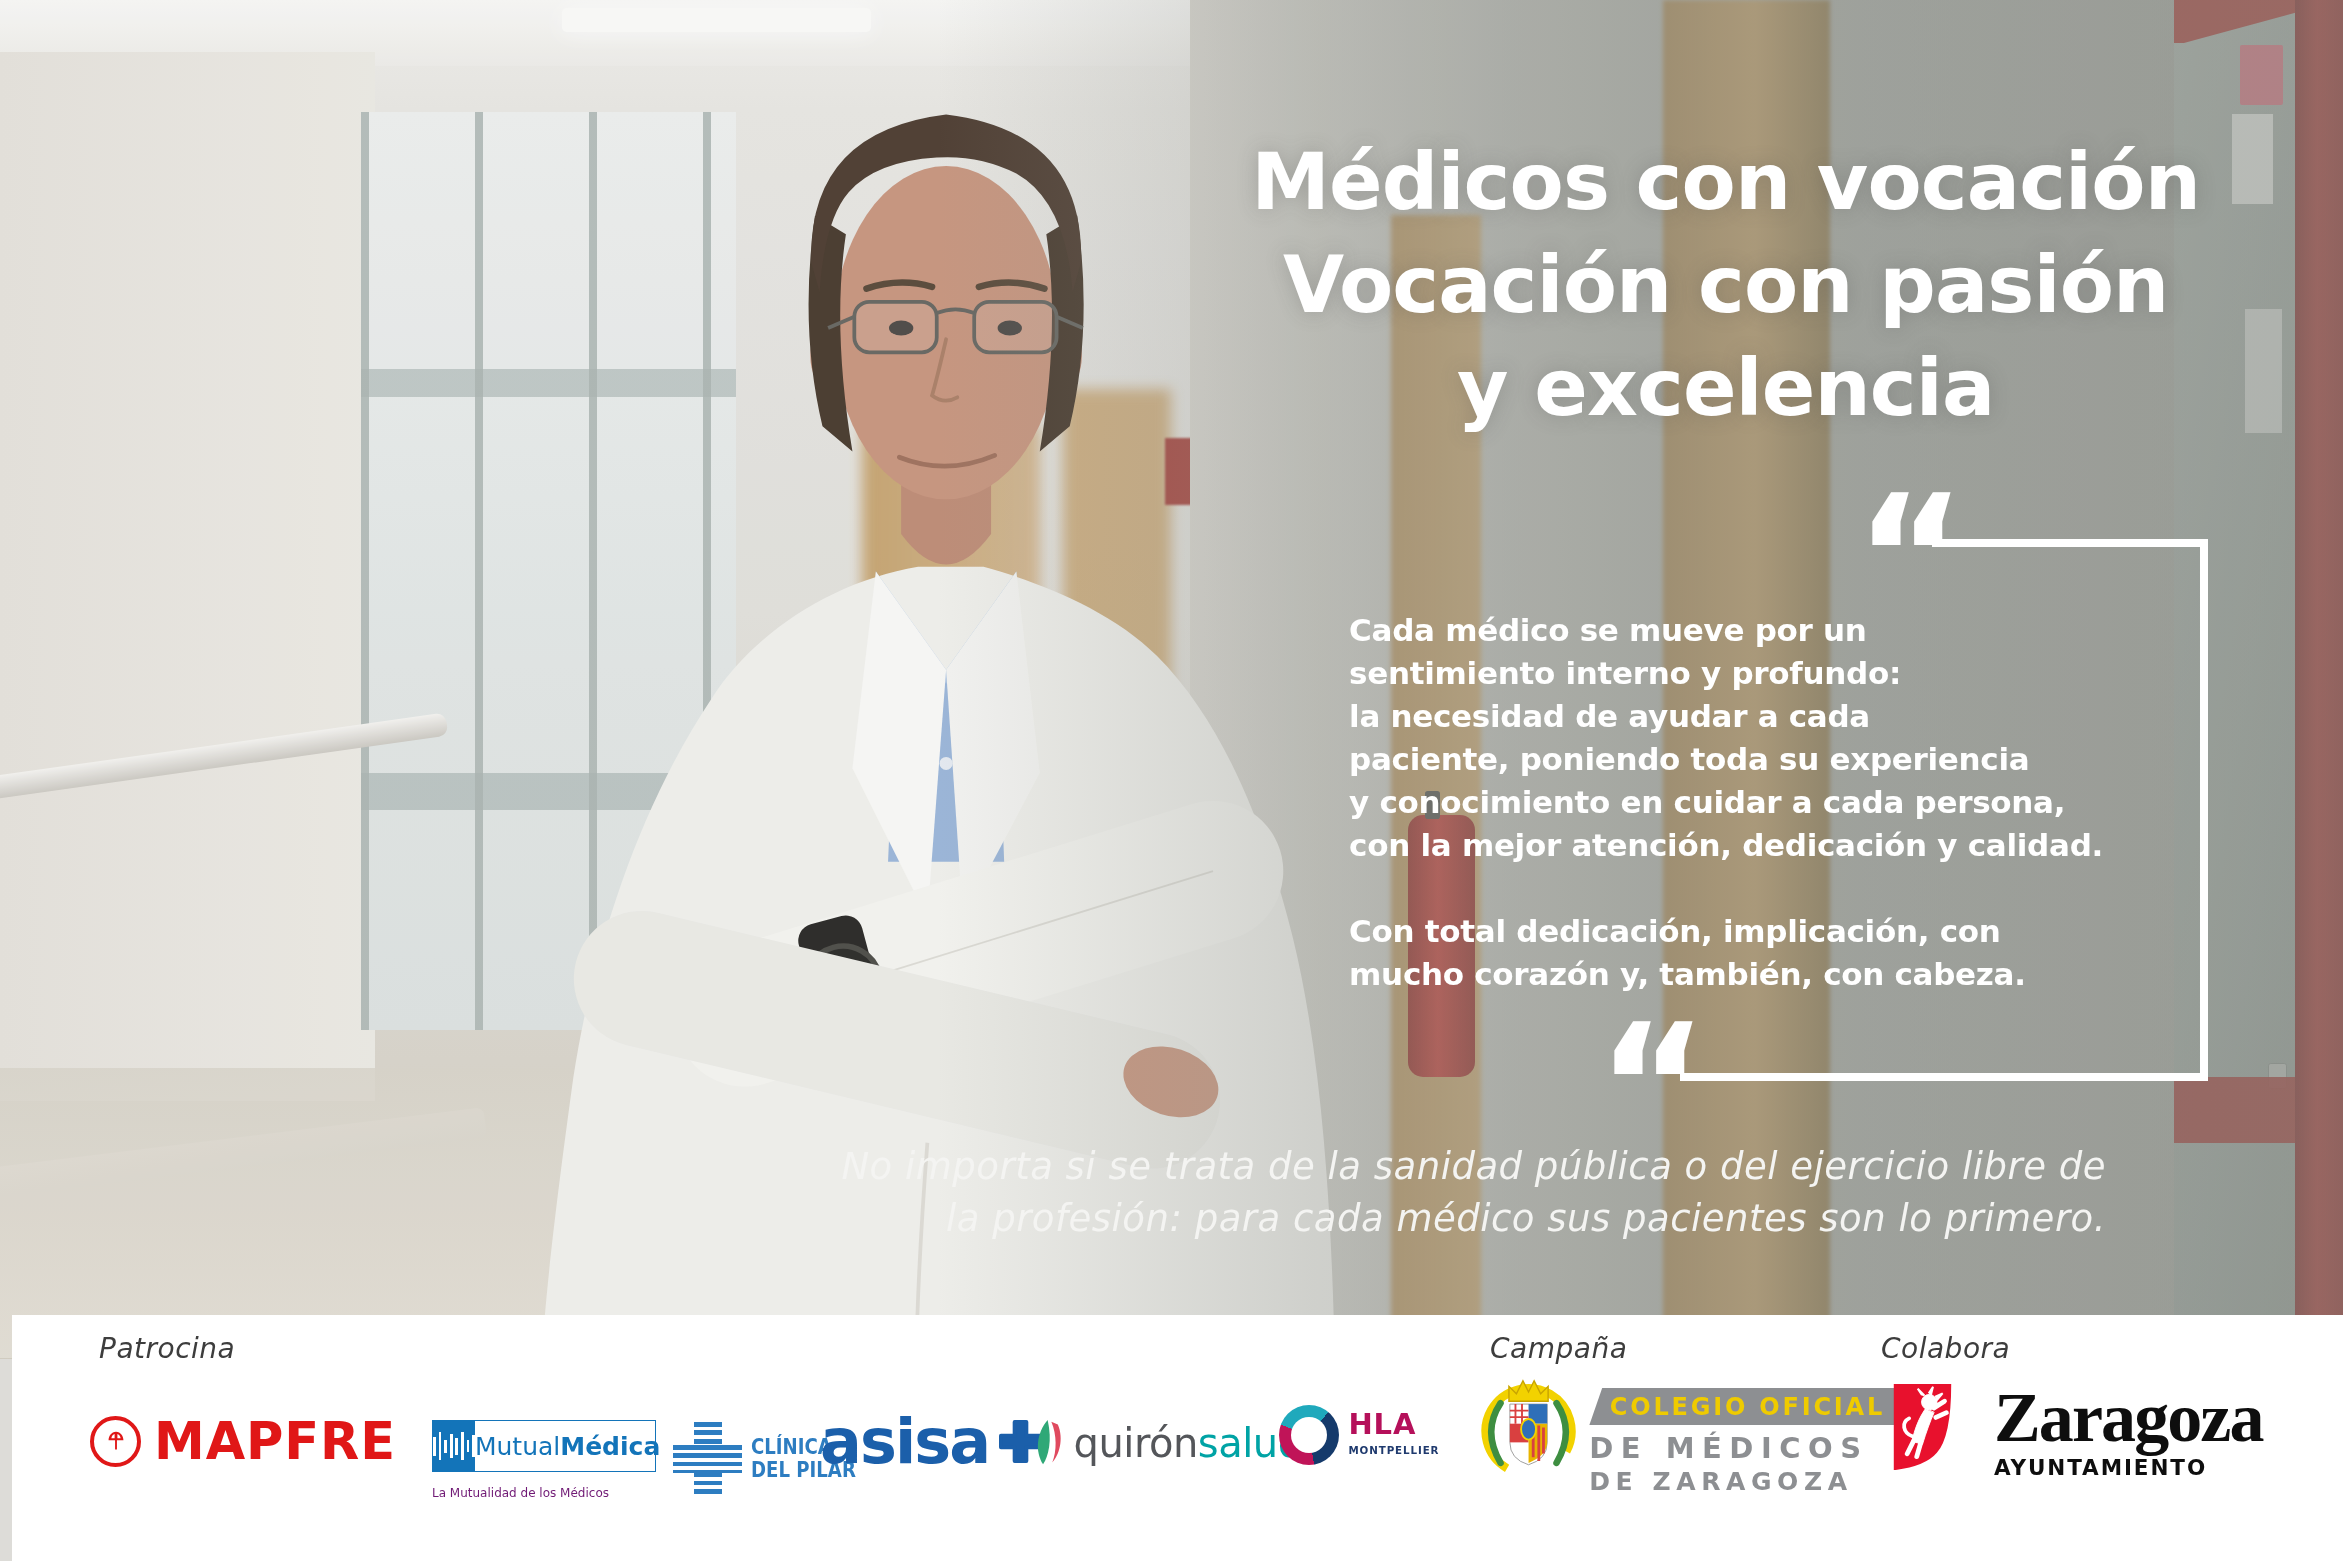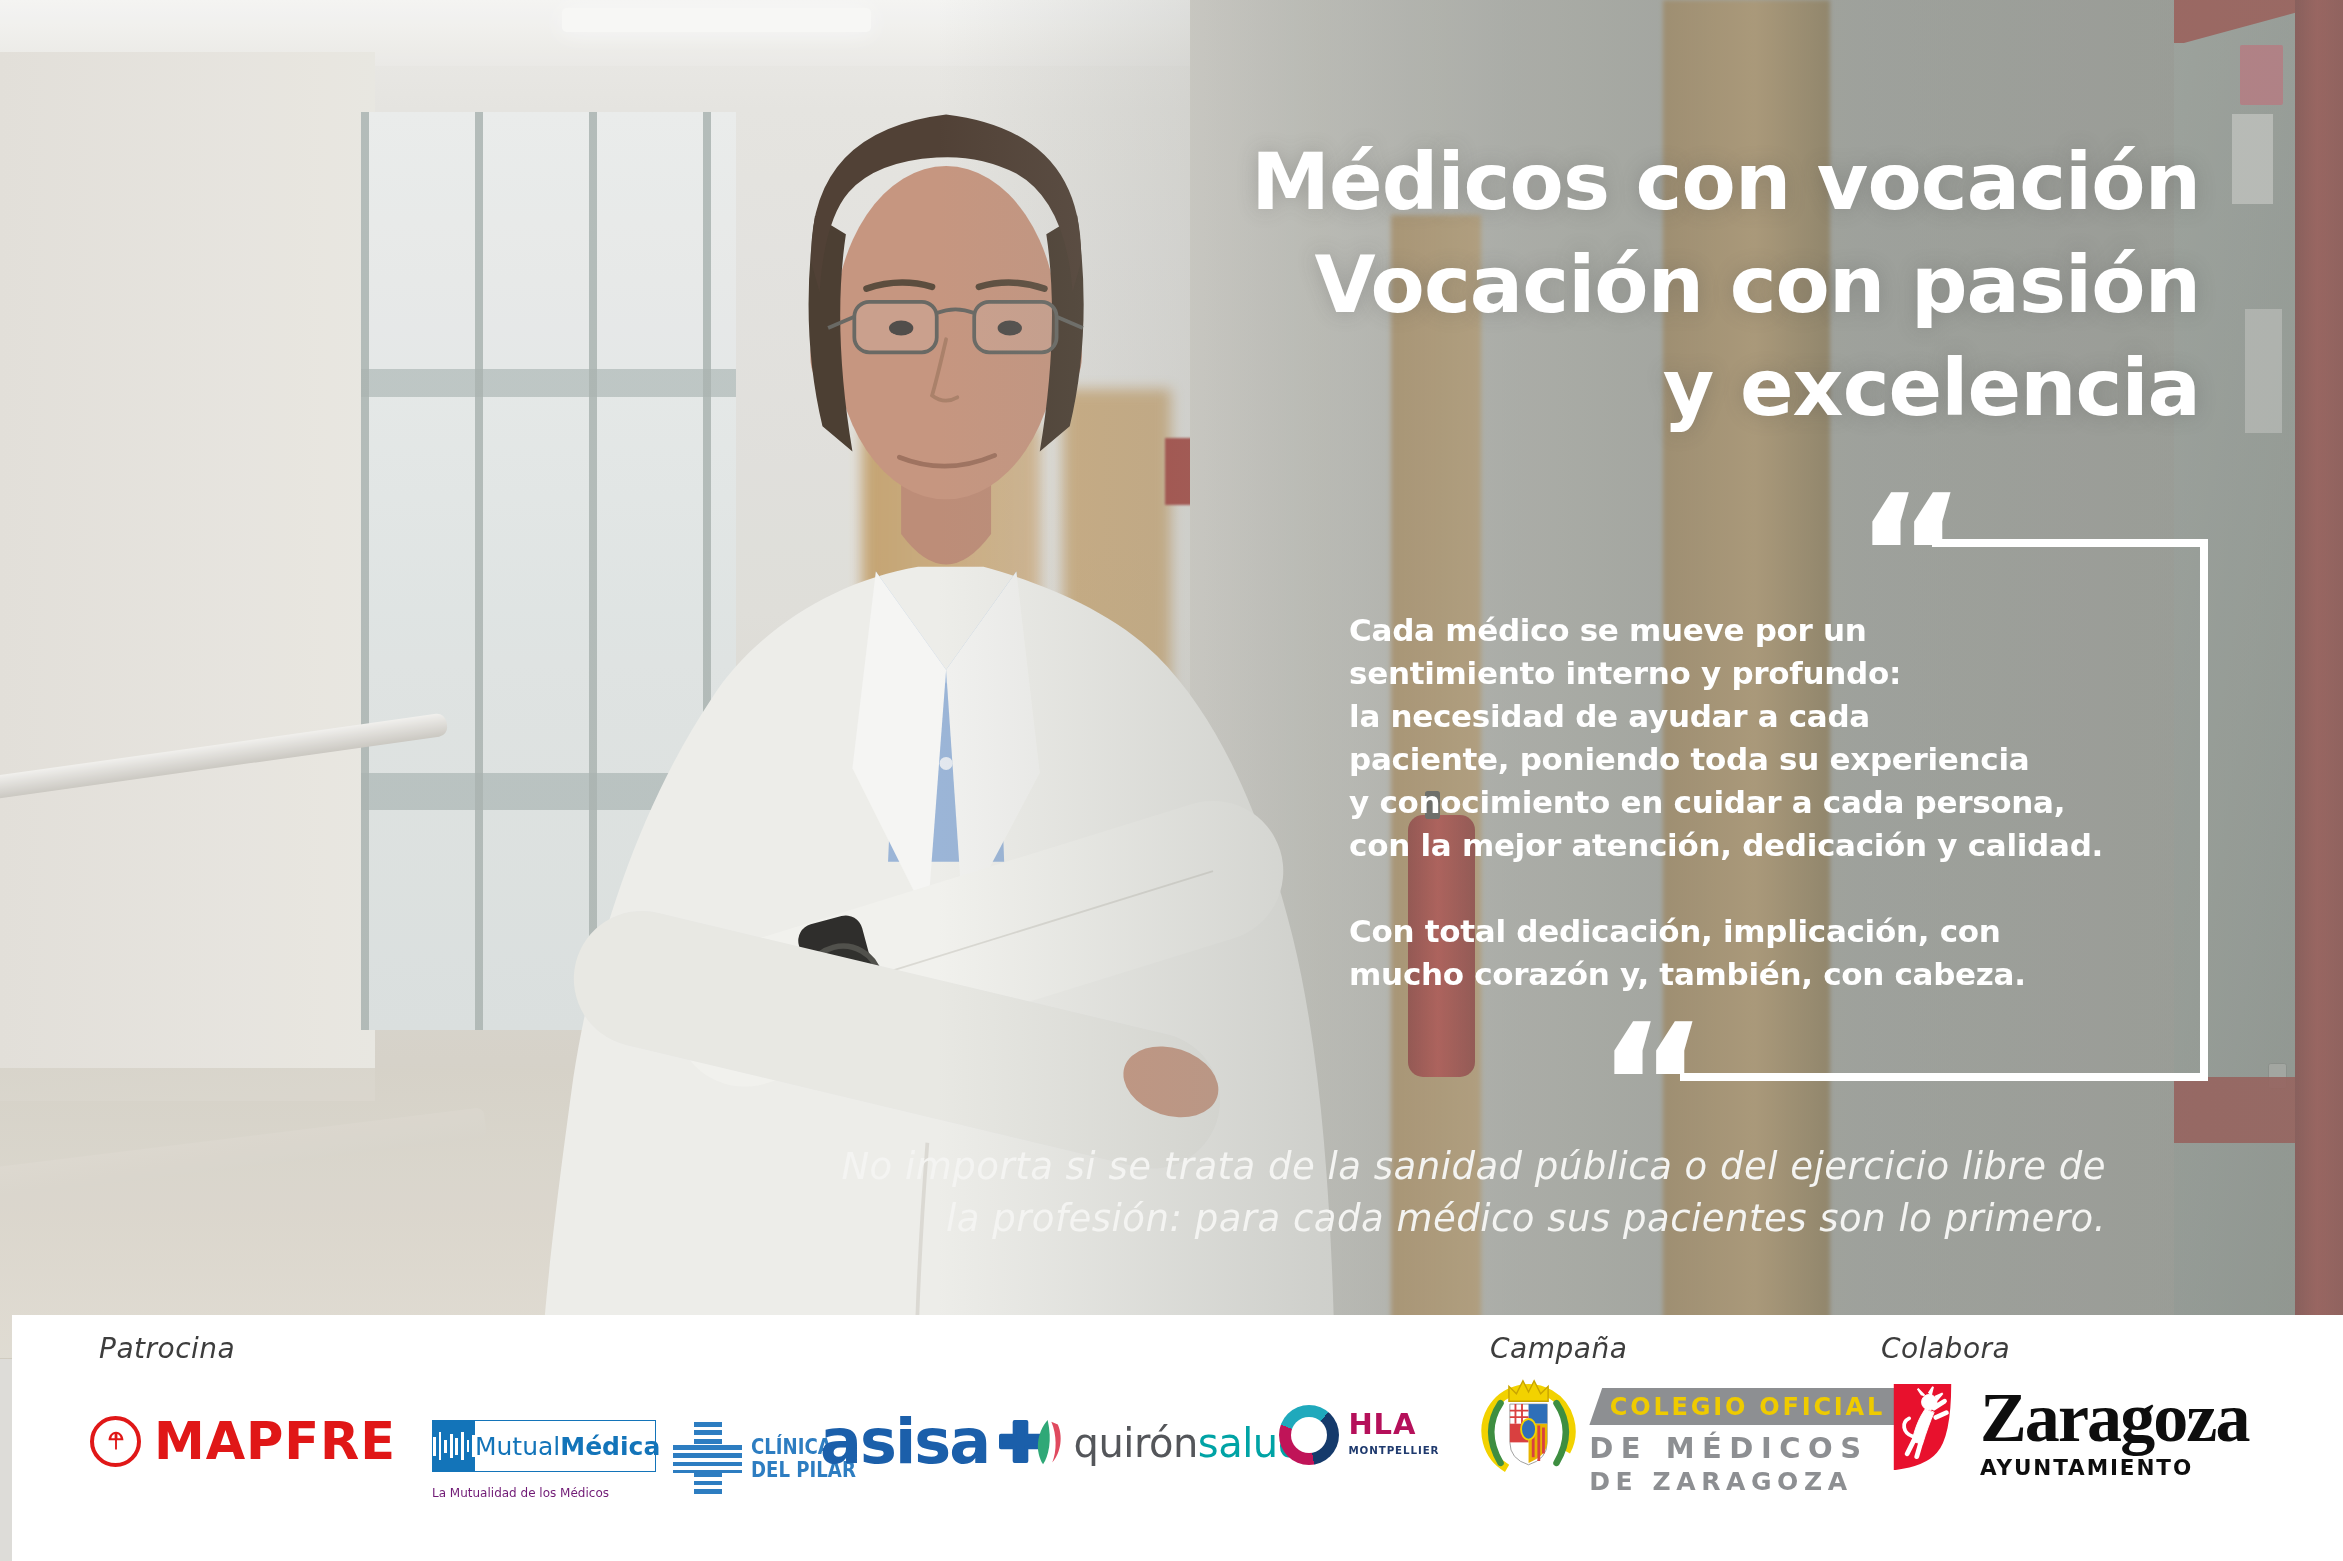--- a/index.html
+++ b/index.html
@@ -36,21 +36,21 @@
   .case-lock{left:94px;top:1063px;width:17px;height:24px;background:#b9bdb8;border:0.9px solid #848b86;border-radius:2.8px;}
   .case-band{left:0;top:1077px;width:121px;height:66px;background:#9c2824;opacity:.92;}
   .doctor{left:328px;top:47px;width:1077px;height:1314px;}
   .wash{left:0;top:0;width:2343px;height:1359px;
     background:
       linear-gradient(90deg, rgba(154,157,152,0) 40%, rgba(150,153,148,.34) 56%, rgba(143,147,141,.46) 70%, rgba(140,144,138,.52) 100%),
       rgba(200,200,196,.10);}
 
   
   .txt{z-index:5;color:#fff;}
-  .headline{top:131px;right:143px;text-align:right;font-size:79px;line-height:103px;font-weight:bold;letter-spacing:-0.9px;text-shadow:0 0 20.6px rgba(70,70,70,.25);}
+  .headline{top:131px;right:143px;text-align:center;font-size:79px;line-height:103px;font-weight:bold;letter-spacing:-0.9px;text-shadow:0 0 20.6px rgba(70,70,70,.25);}
   .qmark{font-weight:bold;font-size:169px;line-height:1;text-shadow:none;}
   .qmark-top{left:1855px;top:473px;}
   .qmark-bottom{left:1597px;top:1002px;}
   .qline{background:#fff;z-index:5;}
   .qline-top{left:1932px;top:539px;width:275px;height:7.5px;}
   .qline-right{left:2200px;top:539px;width:7.5px;height:542px;}
   .qline-bottom{left:1680px;top:1073px;width:527px;height:7.5px;}
   .quote-text{top:609px;right:240px;text-align:left;font-size:31px;line-height:43px;font-weight:bold;letter-spacing:-0.3px;}
   .quote-text .p2{margin-top:43px;}
   .tagline{top:1141px;right:237px;text-align:right;font-style:italic;font-size:37px;line-height:52px;font-weight:normal;color:#f4f4f2;letter-spacing:0.5px;}
@@ -90,21 +90,21 @@
   .hla-txt{display:flex;flex-direction:column;}
   .hla-word{font-size:29px;font-weight:bold;color:#B5105A;letter-spacing:0.9px;line-height:39px;}
   .hla-sub{font-size:10.3px;font-weight:bold;color:#1F3A6E;letter-spacing:0.9px;}
 
   .colegio{position:absolute;left:1468px;top:56px;display:flex;gap:11.2px;}
   .colegio-txt{padding-top:17px;}
   .colegio-banner{display:inline-block;background:#8D8F92;color:#EFCB00;font-size:24px;font-weight:bold;letter-spacing:2.8px;padding:4.7px 15px 4.7px 20.6px;clip-path:polygon(13px 0,100% 0,100% 100%,0 100%);}
   .colegio-l2{margin-top:5.6px;font-size:29px;font-weight:bold;color:#8D8F92;letter-spacing:7.5px;}
   .colegio-l3{margin-top:1.9px;font-size:25px;font-weight:bold;color:#8D8F92;letter-spacing:5.6px;}
 
-  .zgz{position:absolute;left:1877px;top:66px;display:flex;gap:24px;}
+  .zgz{position:absolute;left:1877px;top:66px;display:flex;gap:38px;}
   .zgz-txt{display:flex;flex-direction:column;}
   .zgz-word{font-family:"Liberation Serif","DejaVu Serif",serif;font-weight:bold;font-size:70px;line-height:73px;color:#0e0e0e;letter-spacing:-1.9px;}
   .zgz-sub{font-size:21.5px;font-weight:bold;color:#0e0e0e;letter-spacing:1.9px;margin-top:1px;}
 </style>
 </head>
 <body>
 
 <div class="poster">
 
   <div class="photo">

